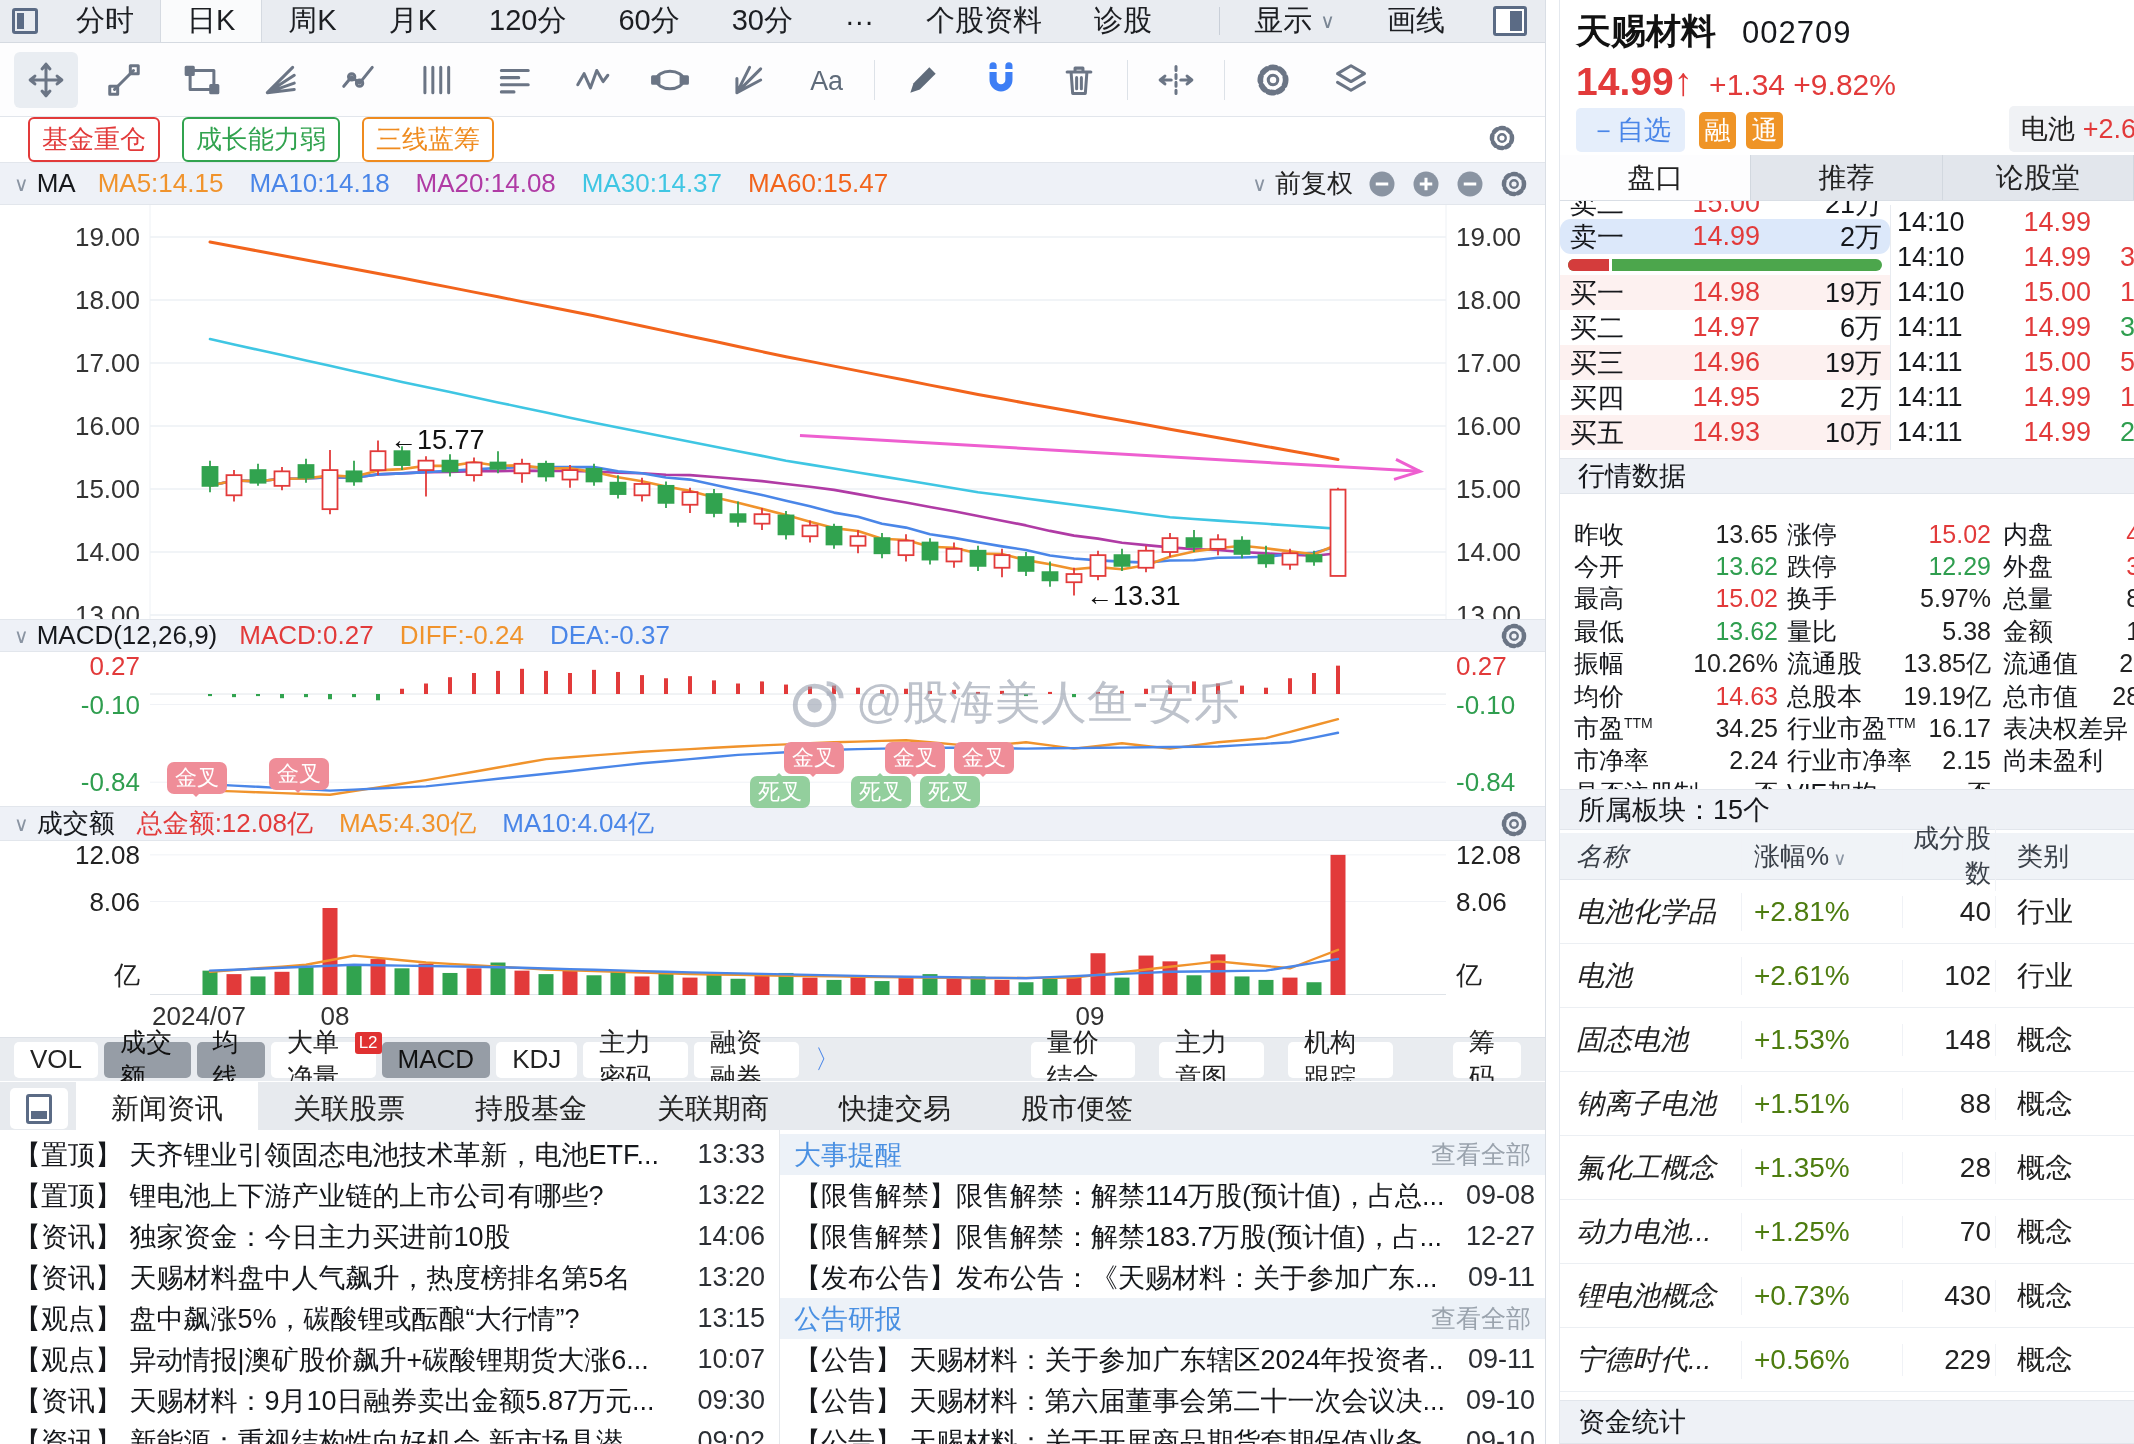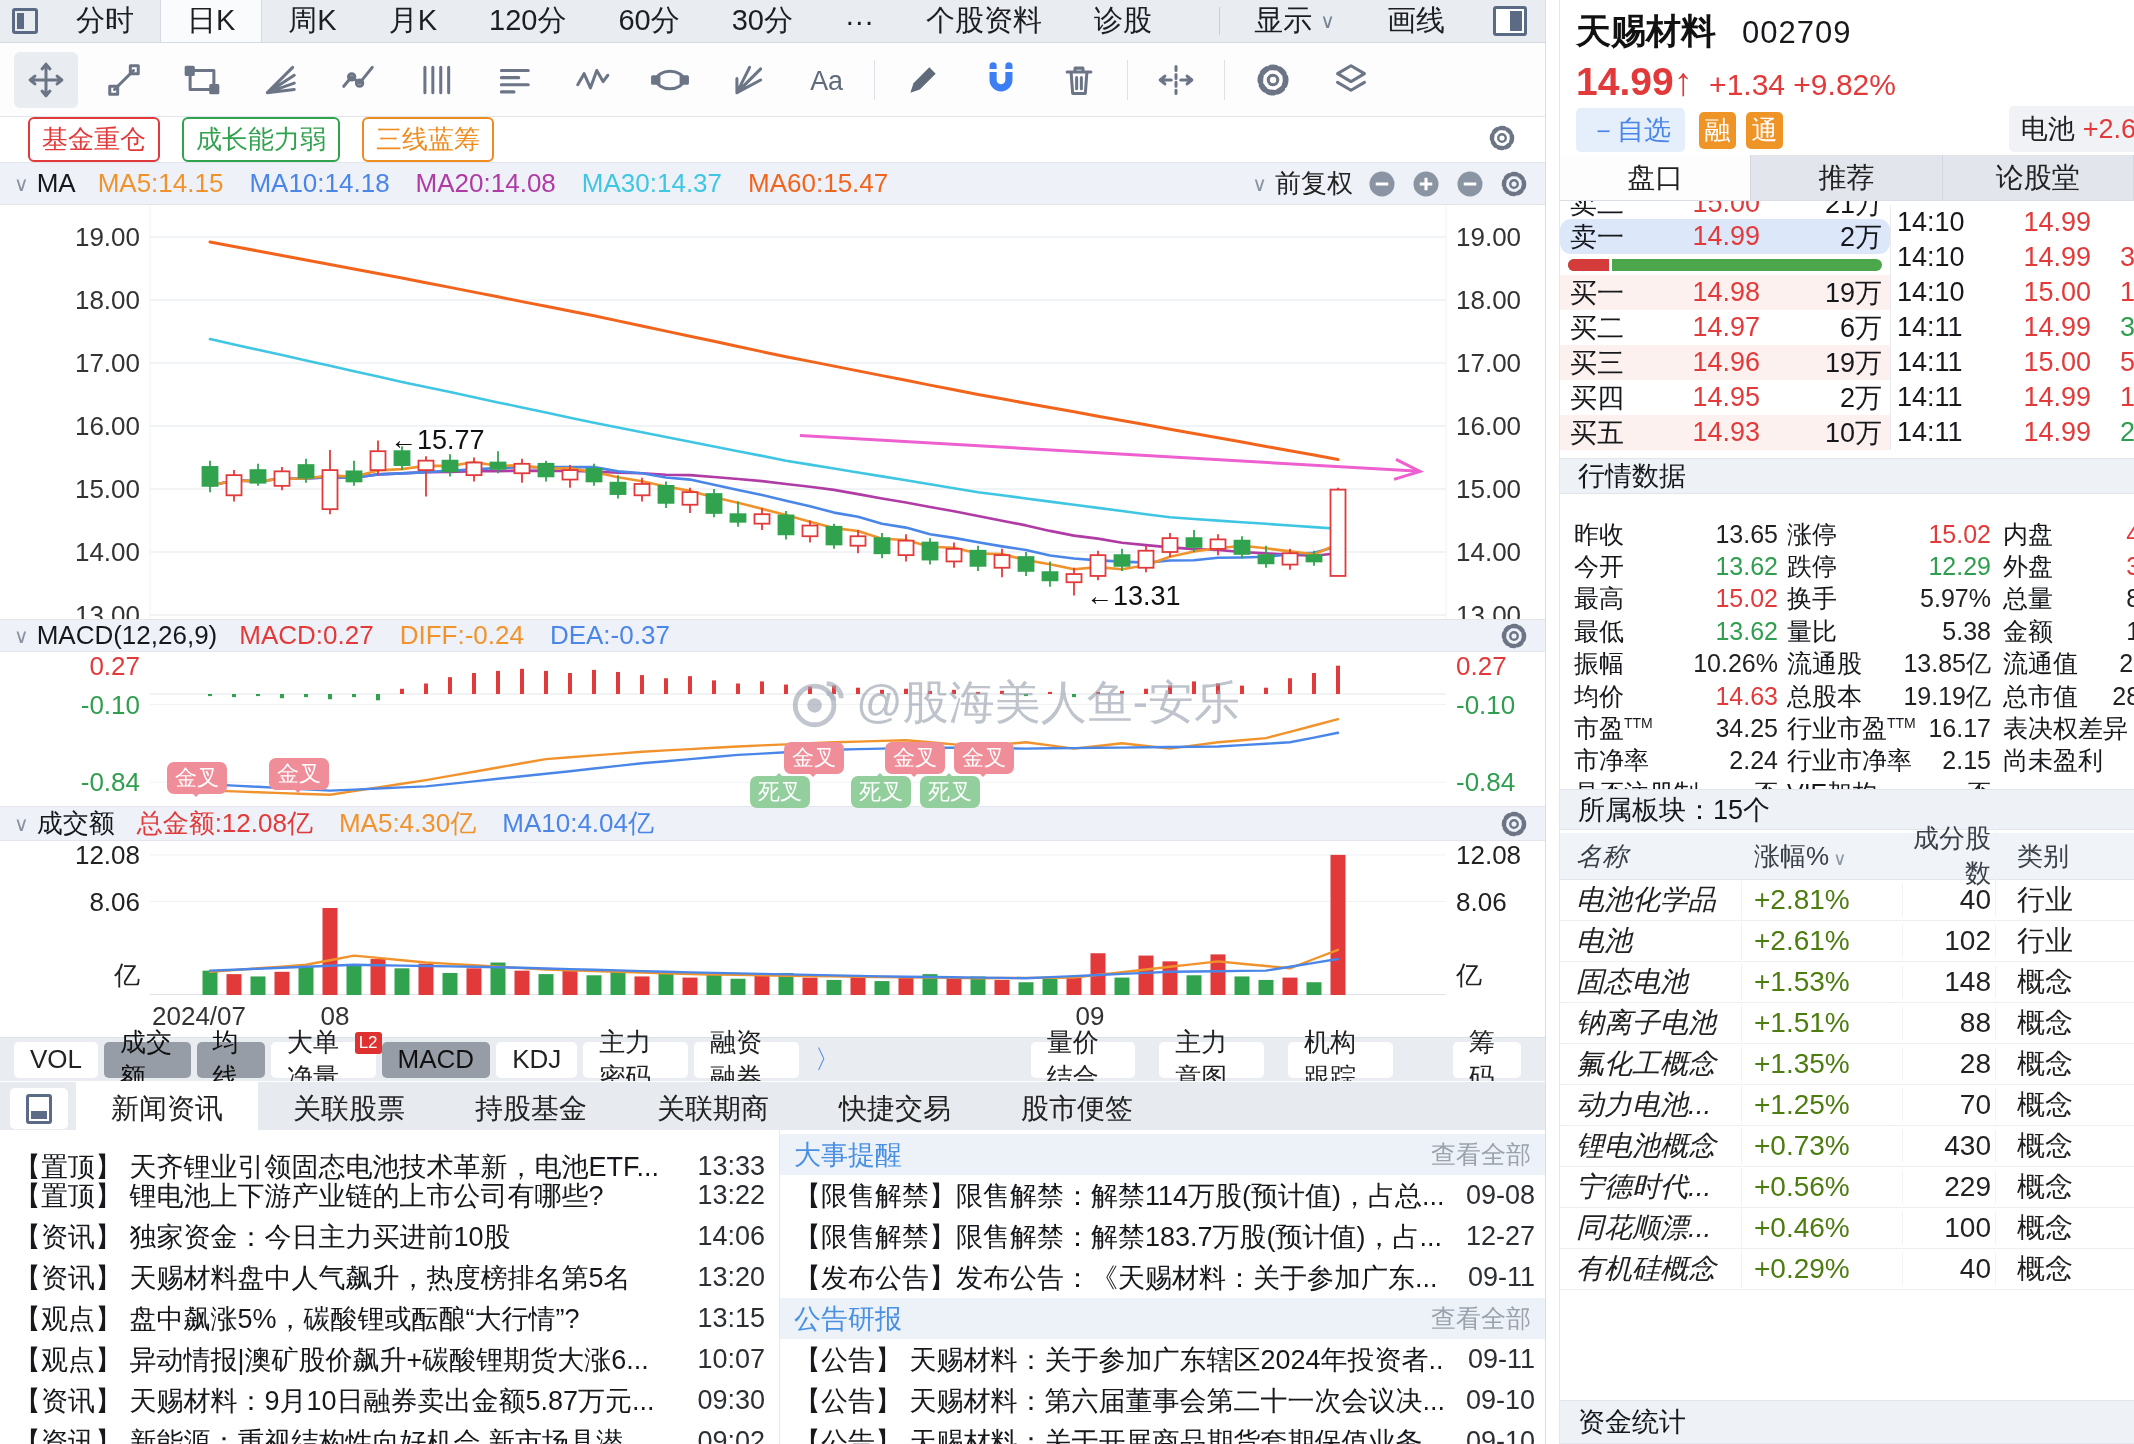--- a/index.html
+++ b/index.html
@@ -126,21 +126,21 @@
   .qgrid { left:0; top:494px; width:640px; }
   .qrow { display:flex; height:32.4px; align-items:center; padding-left:14px; width:640px; }
   .qcell { display:flex; align-items:baseline; font-size:25px;margin-top:48px; }
   .qcell .ql { color:#16181c; }
   .qcell .qv { margin-left:auto; }
   .c1 { width:204px; } .c2 { width:204px; margin-left:9px; } .c3 { width:158px; margin-left:12px; }
   sup.ttm { font-size:14px; }
 
   .sectable { left:0; top:833px; width:574px; }
   .sthead { display:flex; height:47px; align-items:center; background:#f0f3f7; border-bottom:1px solid #e2e6ec; font-size:26px; color:#3a4049; }
-  .strow { display:flex; height:41px; align-items:center; border-bottom:1px solid #eceff3; font-size:28px; }
+  .strow { display:flex; height:64px; align-items:center; border-bottom:1px solid #eceff3; font-size:28px; }
   .sname { width:182px; padding-left:16px; white-space:nowrap; overflow:hidden; border-right:1px solid #f0f2f6;font-style:italic; }
   .spct  { width:161px; padding-left:12px; border-right:1px solid #f0f2f6; color:#4d7c0f; }
   .scount{ width:93px; text-align:right; padding-right:4px; border-right:1px solid #f0f2f6; }
   .stype { flex:1; padding-left:21px; }
   .sthead .spct, .sthead .scount { color:#3a4049; }
   .sortic { font-size:18px; color:#8a94a2; margin-left:4px; }
 </style>
 </head>
 <body>
 
@@ -632,21 +632,21 @@
         </div>
         <div class="ntab sel">新闻资讯</div>
         <div class="ntab">关联股票</div>
         <div class="ntab">持股基金</div>
         <div class="ntab">关联期商</div>
         <div class="ntab">快捷交易</div>
         <div class="ntab">股市便签</div>
       </div>
     <div class="newsarea abs">
       <div class="ncol-l" id="newsleft">
-          <div class="nrow" style="top: 16px;">
+          <div class="nrow" style="top: 4px;">
             <span class="tt">【置顶】 天齐锂业引领固态电池技术革新，电池ETF...</span>
             <span class="tm">13:33</span>
           </div>
           <div class="nrow" style="top: 45px;">
             <span class="tt">【置顶】 锂电池上下游产业链的上市公司有哪些?</span>
             <span class="tm">13:22</span>
           </div>
           <div class="nrow" style="top: 86px;">
             <span class="tt">【资讯】 独家资金：今日主力买进前10股</span>
             <span class="tm">14:06</span>

